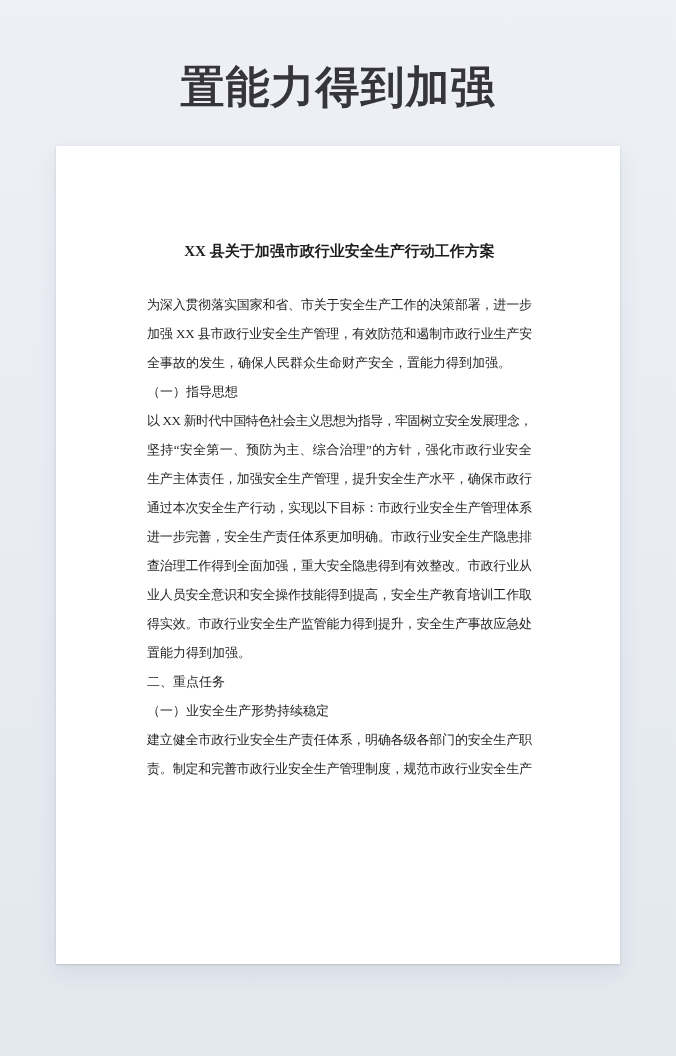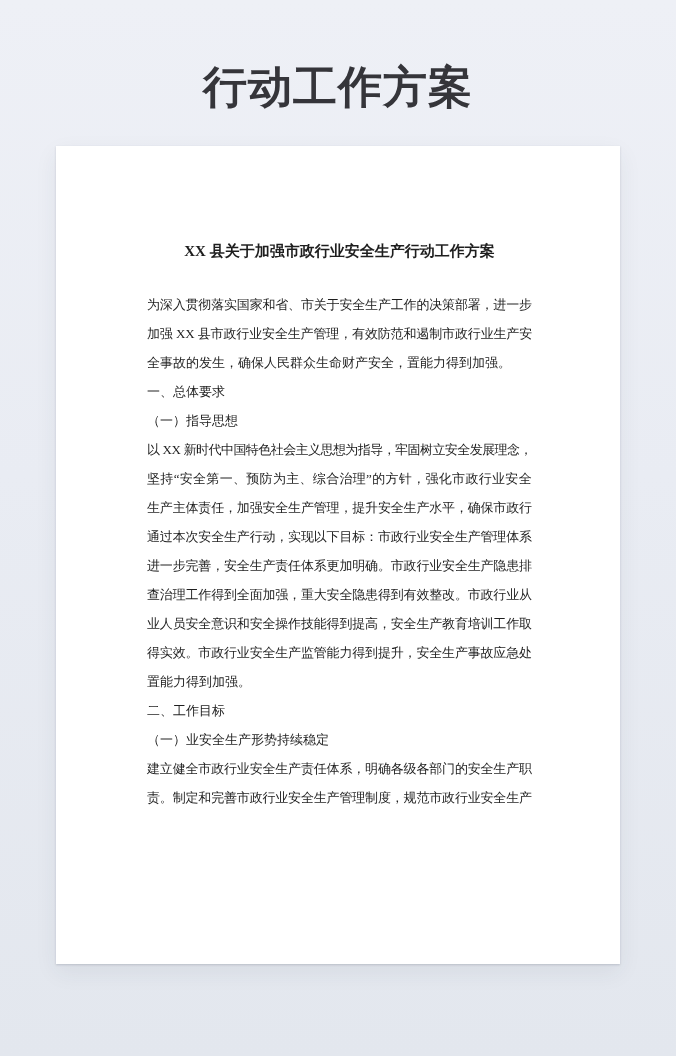--- a/index.html
+++ b/index.html
@@ -69,21 +69,21 @@
   .line.full span {
     display: block;
     flex: 0 1 auto;
     min-width: 0;
   }
 </style>
 </head>
 <body>
 
 <header class="preview-header">
-  <h1 class="page-title">行动工作方案</h1>
+  <h1 class="page-title">置能力得到加强</h1>
 </header>
 
 <div class="paper">
   <h2 class="doc-title">XX 县关于加强市政行业安全生产行动工作方案</h2>
   <div class="doc-body">
       <div class="line full">
         <span>为</span>
         <span>深</span>
         <span>入</span>
         <span>贯</span>
@@ -142,21 +142,20 @@
         <span>制</span>
         <span>市</span>
         <span>政</span>
         <span>行</span>
         <span>业</span>
         <span>生</span>
         <span>产</span>
         <span>安</span>
       </div>
       <div class="line">全事故的发生，确保人民群众生命财产安全，置能力得到加强。</div>
-      <div class="line">一、总体要求</div>
       <div class="line">（一）指导思想</div>
       <div class="line full">
         <span>以</span>
         <span>&nbsp;</span>
         <span>X</span>
         <span>X</span>
         <span>&nbsp;</span>
         <span>新</span>
         <span>时</span>
         <span>代</span>
@@ -404,21 +403,21 @@
         <span>全</span>
         <span>生</span>
         <span>产</span>
         <span>事</span>
         <span>故</span>
         <span>应</span>
         <span>急</span>
         <span>处</span>
       </div>
       <div class="line">置能力得到加强。</div>
-      <div class="line">二、工作目标</div>
+      <div class="line">二、重点任务</div>
       <div class="line">（一）业安全生产形势持续稳定</div>
       <div class="line full">
         <span>建</span>
         <span>立</span>
         <span>健</span>
         <span>全</span>
         <span>市</span>
         <span>政</span>
         <span>行</span>
         <span>业</span>

